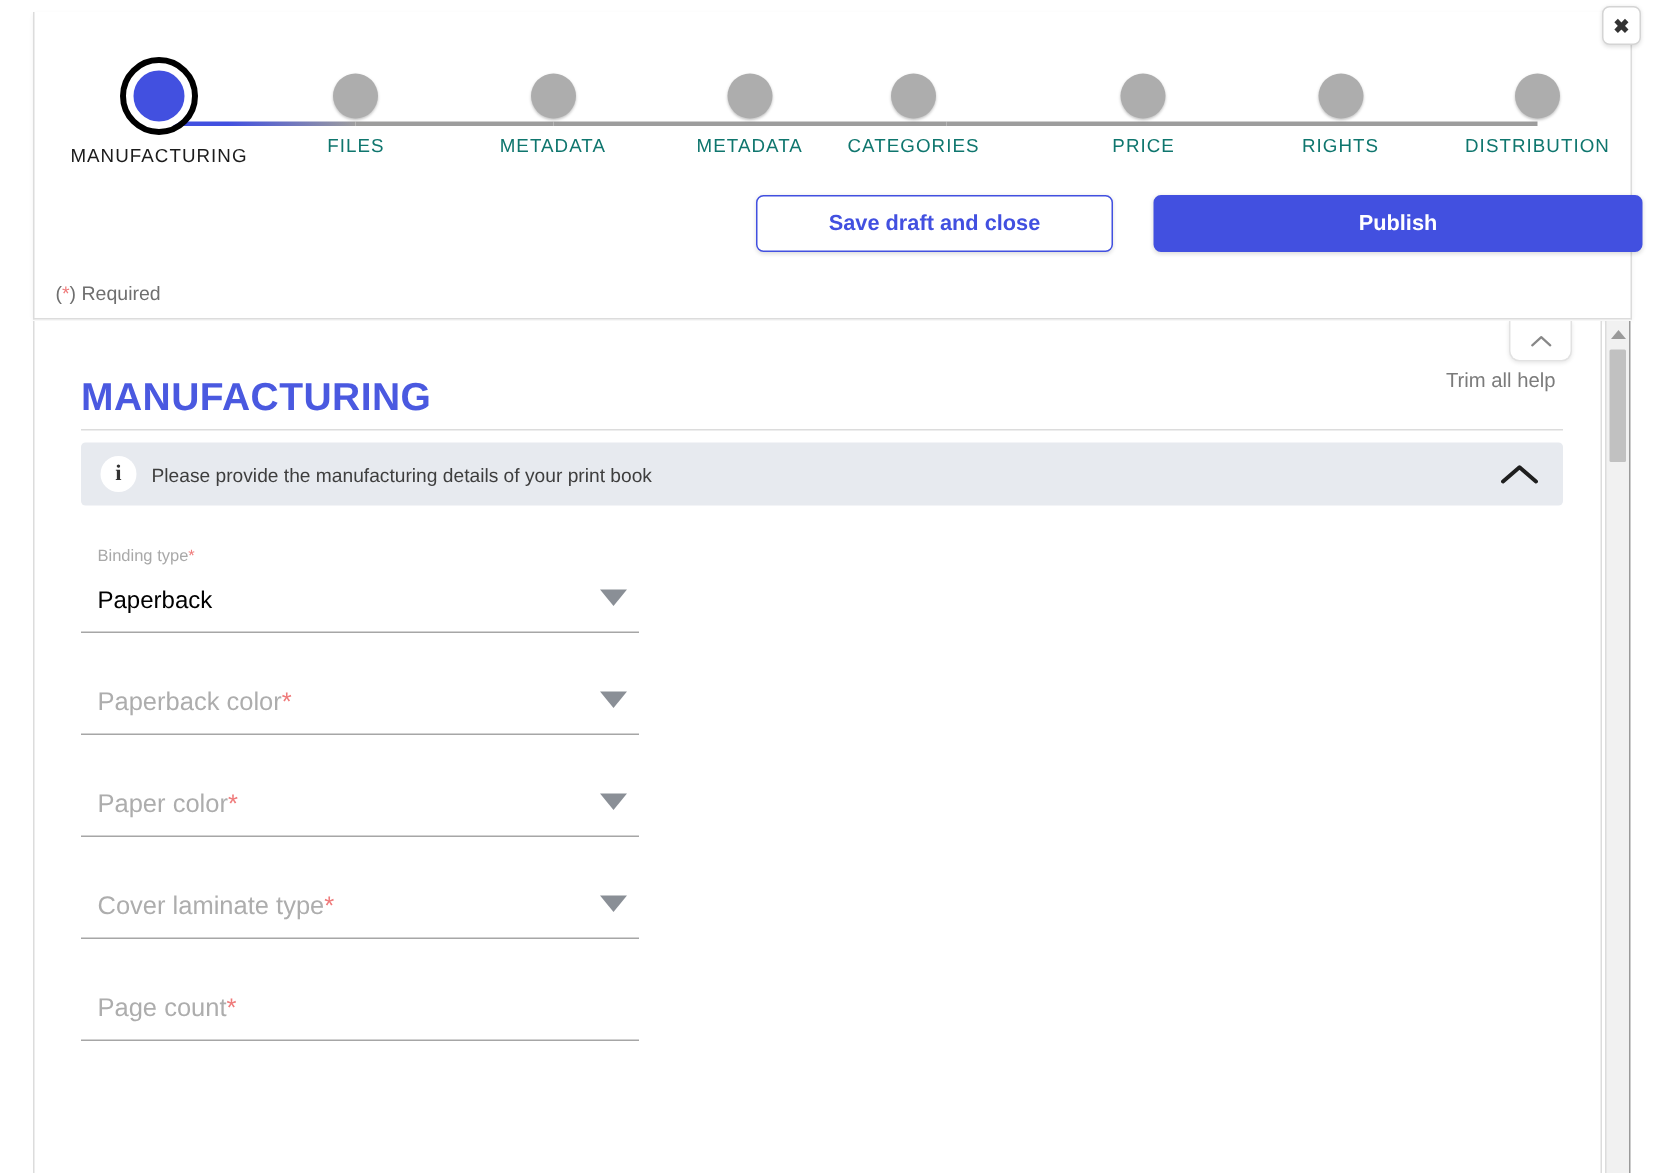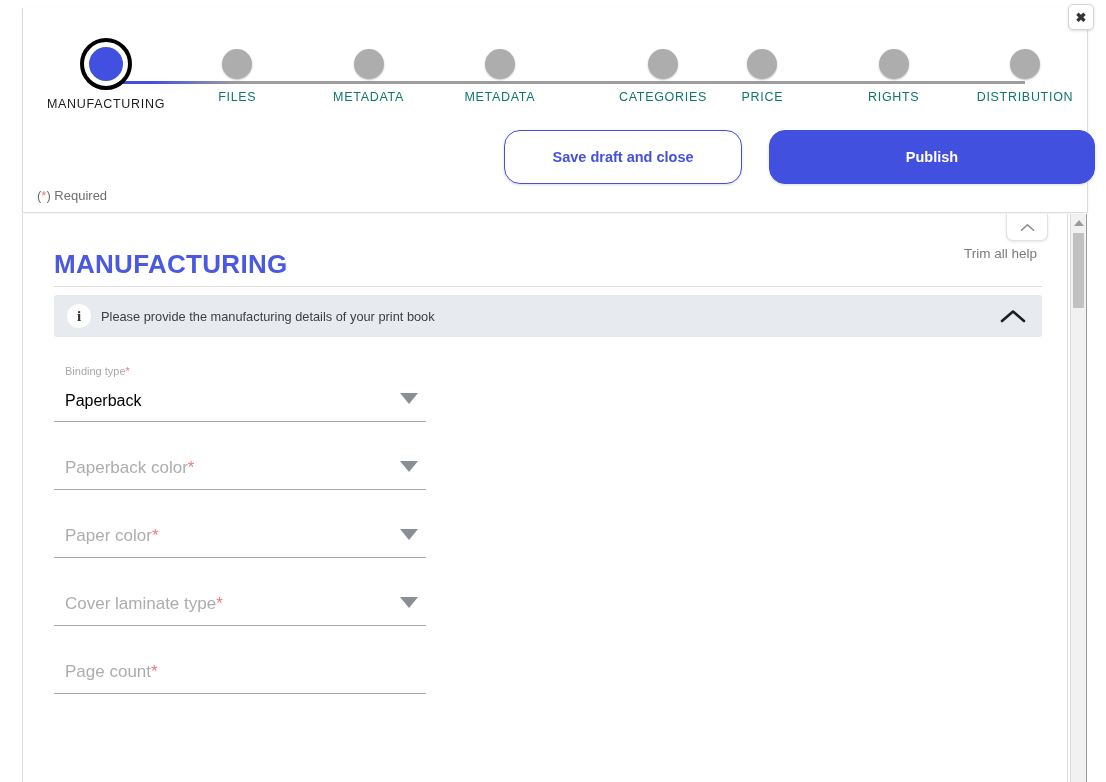--- a/index.html
+++ b/index.html
@@ -88,22 +88,22 @@
 
   
   .actions {
     position: absolute;
     left: 460px; top: 122px;
     width: 600px; height: 48px;
   }
   .btn {
     position: absolute;
     top: 0;
-    height: 54px;
-    border-radius: 16px;
+    height: 38px;
+    border-radius: 5px;
     font-size: 14.5px;
     font-weight: bold;
     display: flex; align-items: center; justify-content: center;
     cursor: pointer;
     box-shadow: 0 1px 3px rgba(0,0,0,0.14);
   }
   .btn-secondary {
     left: 21px; width: 238px;
     background: #ffffff;
     color: #4250E0;
@@ -308,21 +308,21 @@
           <div class="label">FILES</div>
         </div>
         <div class="step" style="left: 345.571px;">
           <div class="bullet"></div>
           <div class="label">METADATA</div>
         </div>
         <div class="step" style="left: 476.857px;">
           <div class="bullet"></div>
           <div class="label">METADATA</div>
         </div>
-        <div class="step" style="left: 640px;">
+        <div class="step" style="left: 586px;">
           <div class="bullet"></div>
           <div class="label">CATEGORIES</div>
         </div>
         <div class="step" style="left: 739.429px;">
           <div class="bullet"></div>
           <div class="label">PRICE</div>
         </div>
         <div class="step" style="left: 870.714px;">
           <div class="bullet"></div>
           <div class="label">RIGHTS</div>

